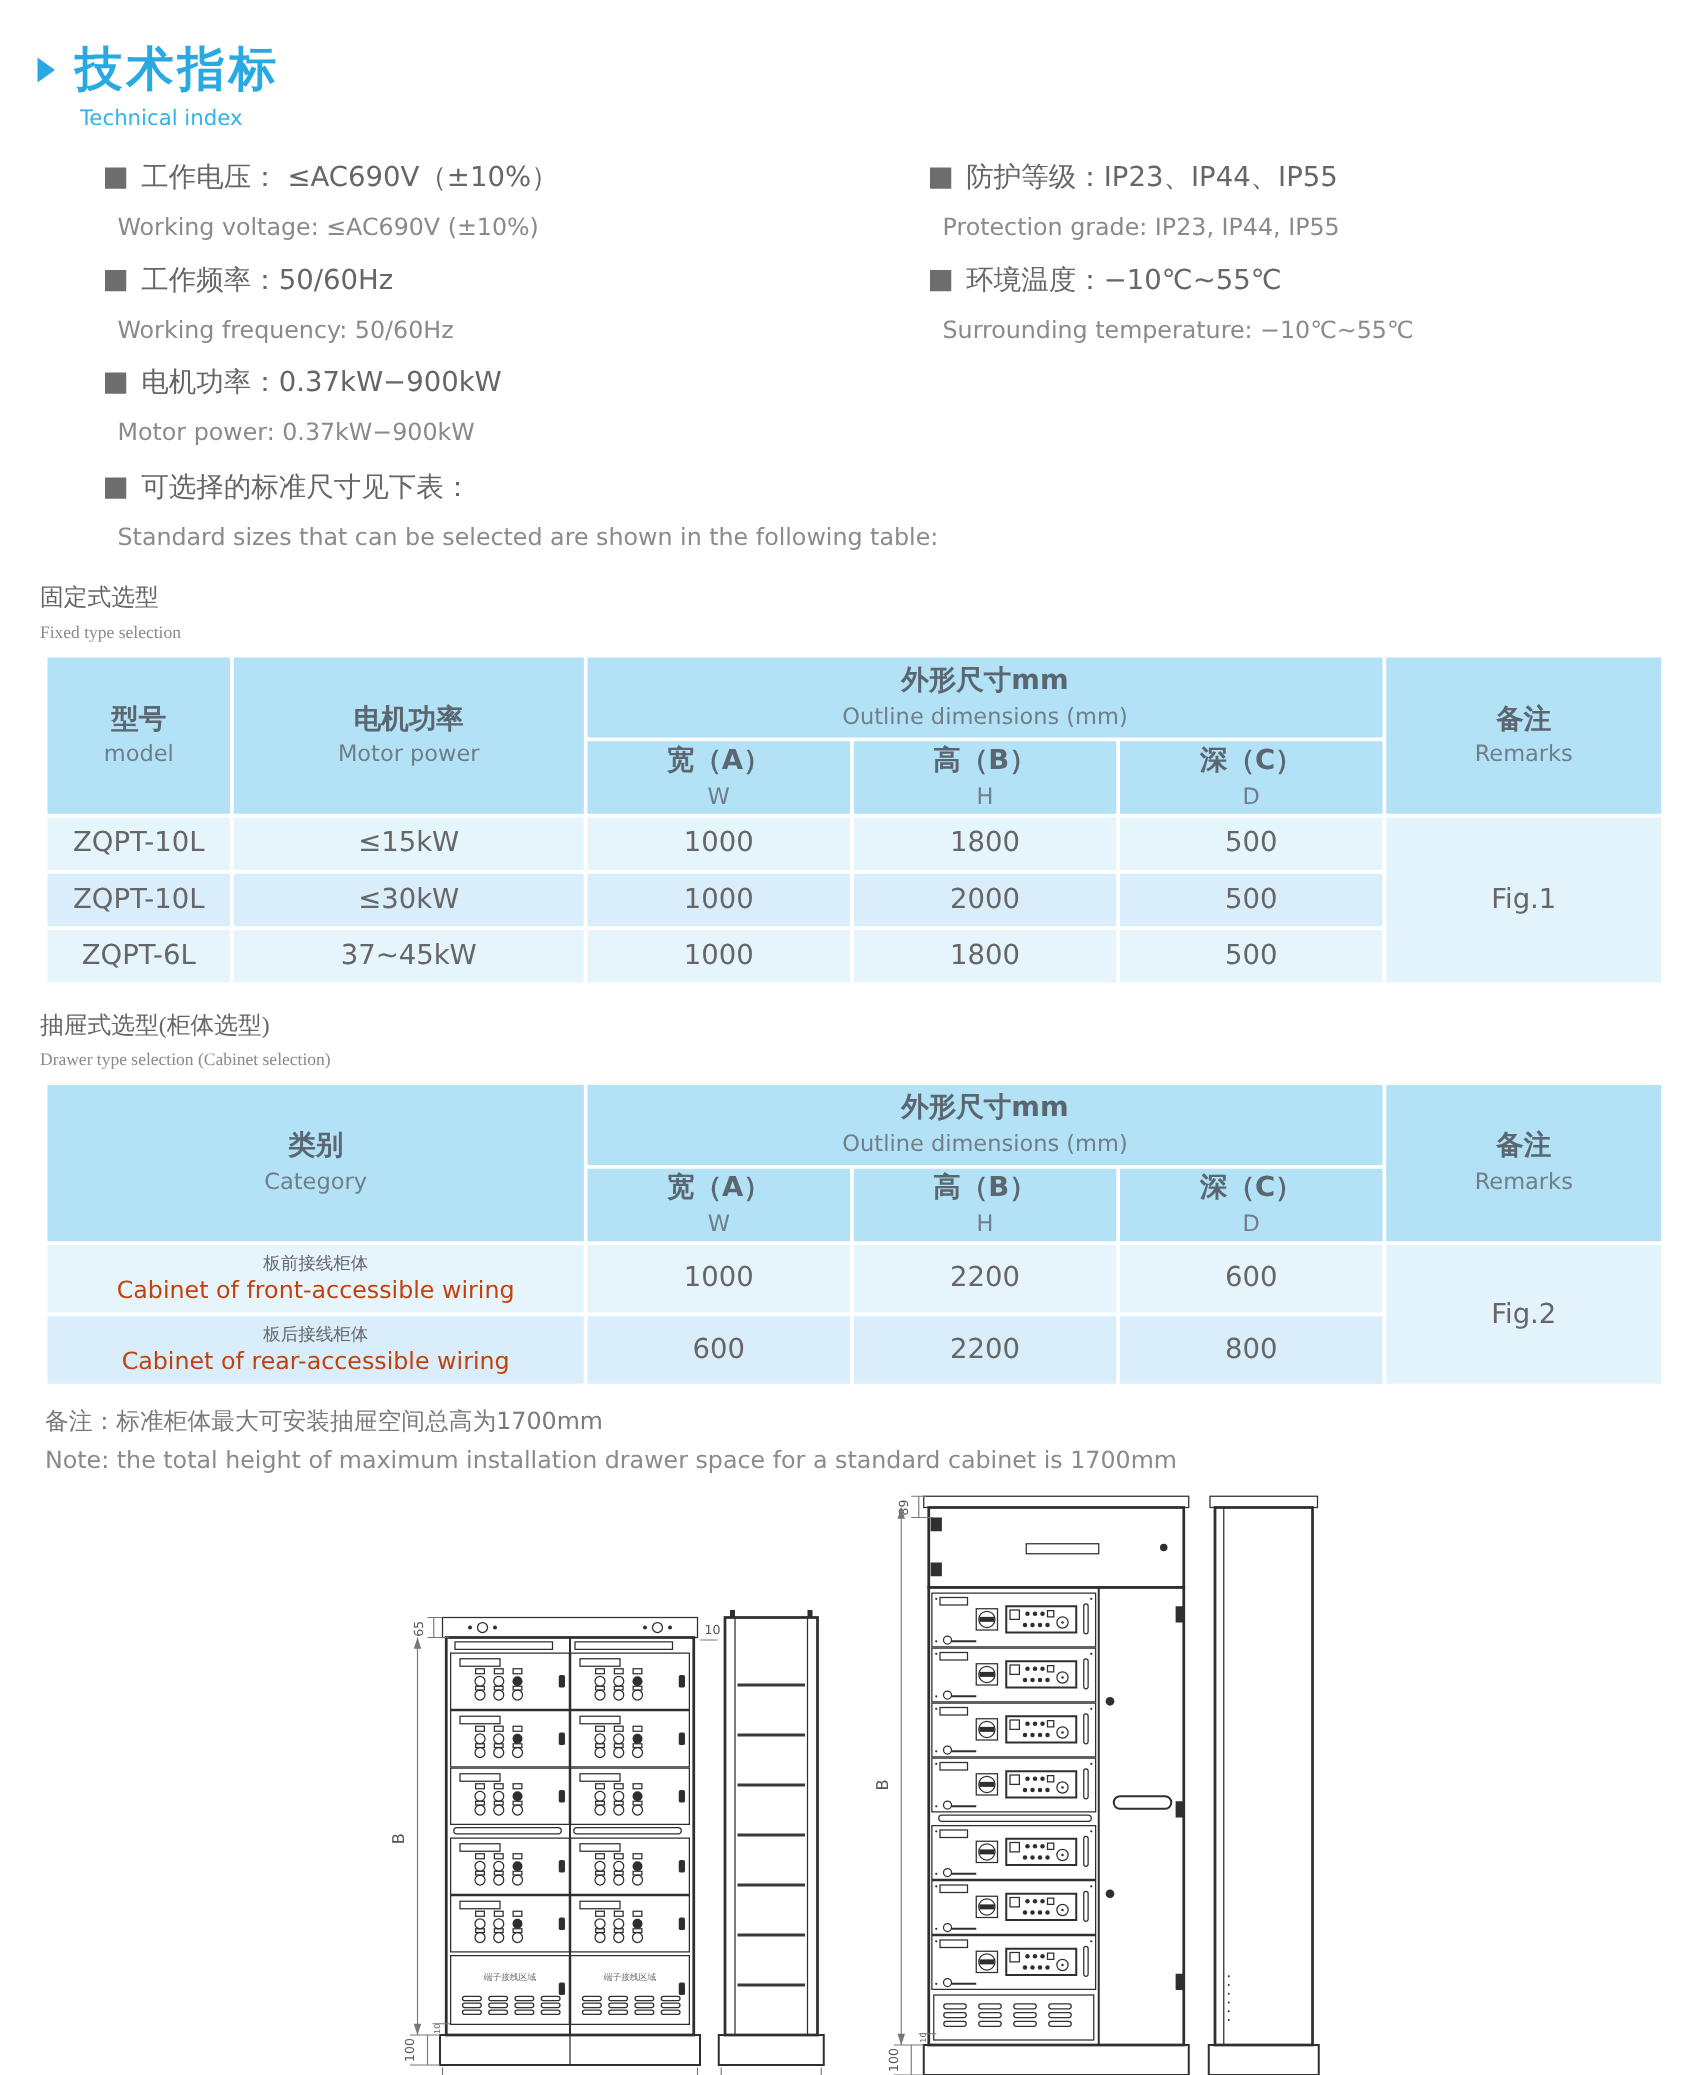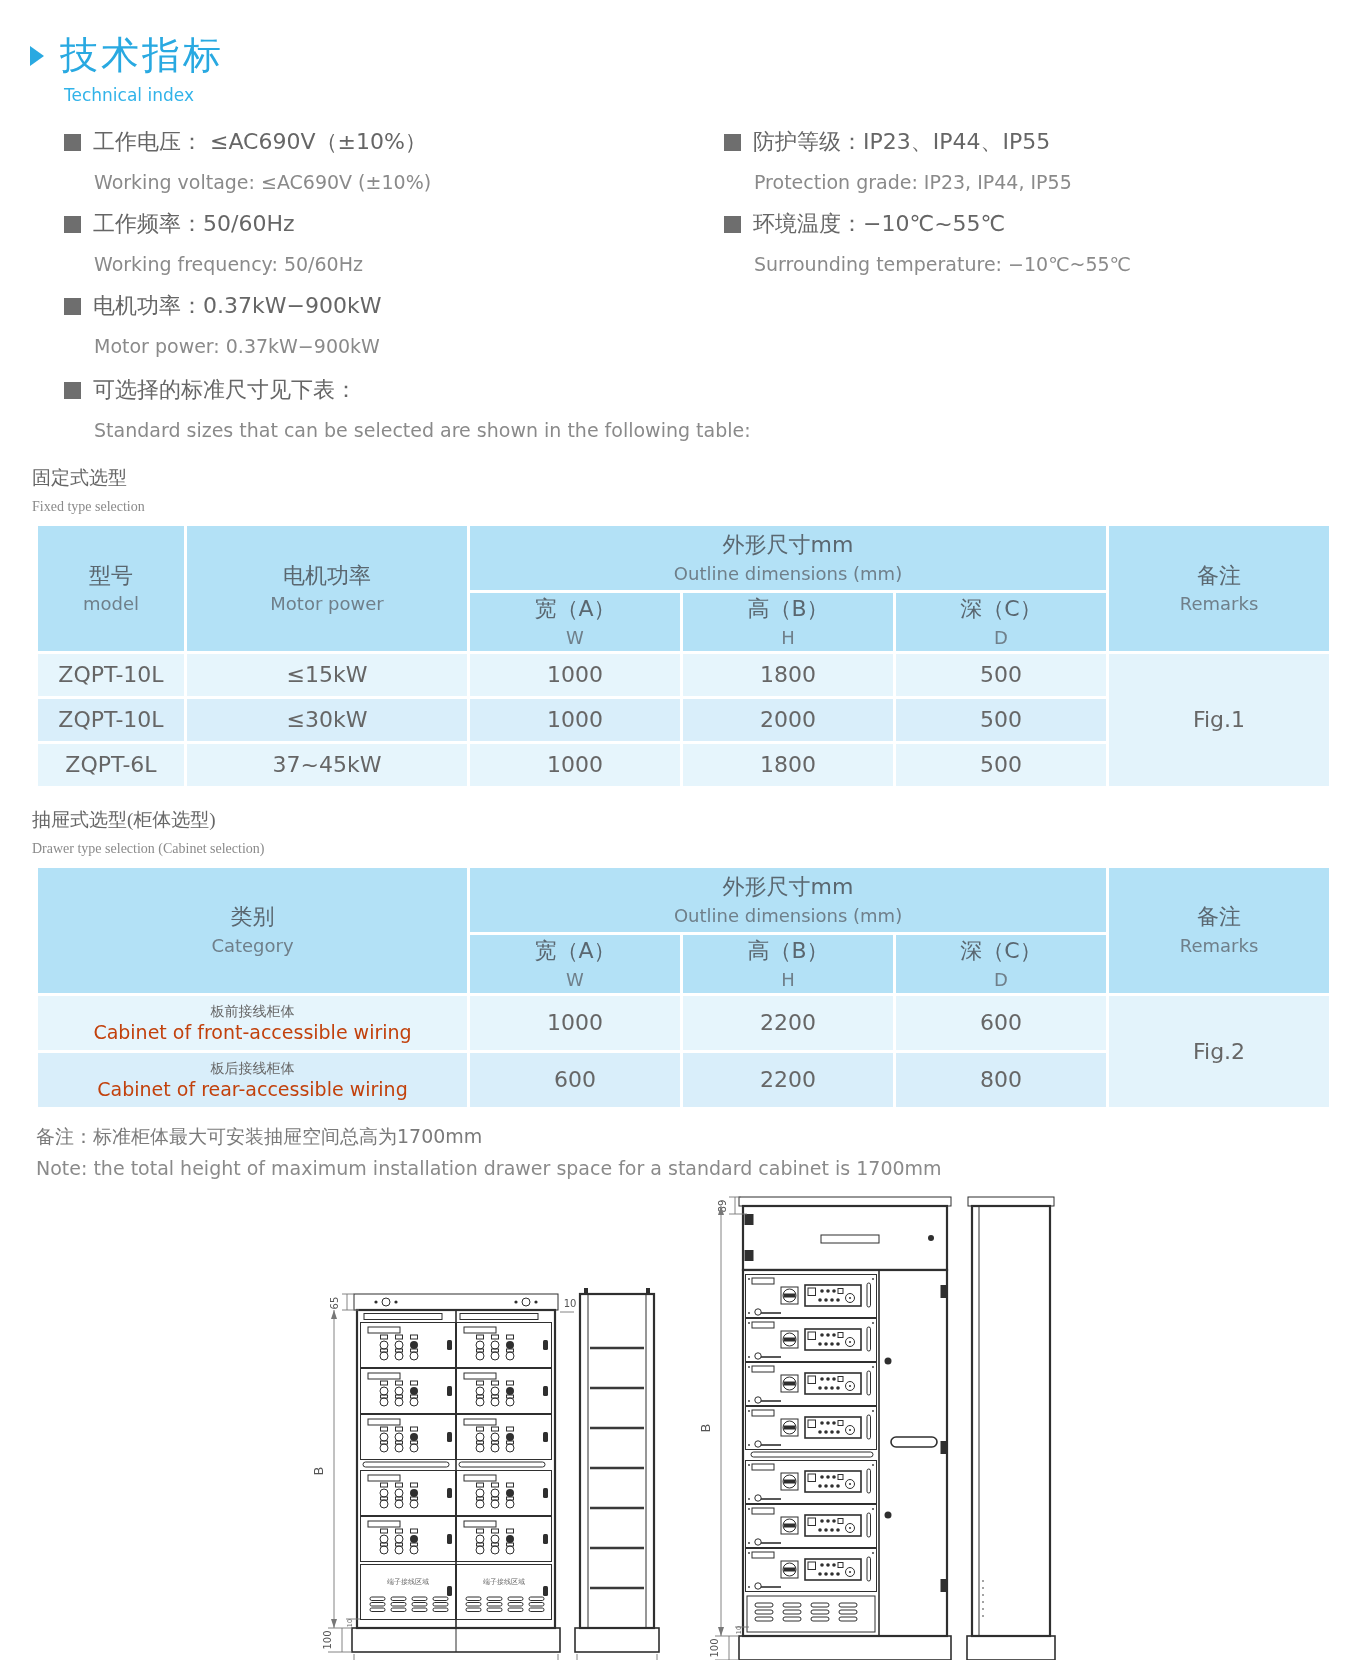--- a/index.html
+++ b/index.html
@@ -2,41 +2,41 @@
 <html><head>
 <meta charset="utf-8">
 <style>
   html,body{margin:0;padding:0;background:#fff;}
   body{width:1357px;height:1660px;overflow:hidden;font-family:"DejaVu Sans","Liberation Sans",sans-serif;color:#6a6a6a;}
   .page{position:relative;width:1357px;height:1660px;background:#ffffff;}
 
   
   .title-row{display:flex;align-items:center;gap:16px;padding:30px 0 0 30px;}
   .arrow-icon{width:0;height:0;border-top:10px solid transparent;border-bottom:10px solid transparent;border-left:14px solid #29a9e1;}
-  .title-zh{font-size:38px;color:#29a9e1;letter-spacing:3px;font-weight:normal;margin:0;}
+  .title-zh{font-size:38px;color:#29a9e1;letter-spacing:3px;font-weight:bold;margin:0;}
   .title-en{margin:4px 0 0 64px;font-size:17px;color:#31b3e9;}
 
   
   .specs{display:grid;grid-template-columns:660px 1fr;margin:22px 0 0 64px;}
   .spec-item{margin-bottom:16px;}
-  .spec-zh{display:flex;align-items:center;gap:12px;font-size:22px;color:#666;}
+  .spec-zh{display:flex;align-items:center;gap:12px;font-size:22px;color:#666;margin-left:20px;}
   .bullet{flex:0 0 auto;width:17px;height:17px;background:#6e6e6e;}
   .spec-en{margin:14px 0 0 30px;font-size:19px;color:#8a8a8a;}
   .sizes-note{margin:2px 0 0 64px;}
 
   
   .section-label{margin:24px 0 0 32px;font-family:Liberation Serif, serif;}
   .section-zh{font-size:19px;color:#666;}
   .section-en{font-size:14px;color:#8a8a8a;margin-top:8px;}
 
   
   table.spec-table{border-collapse:separate;border-spacing:3px;table-layout:fixed;margin:8px 0 0 35px;width:1294px;}
   table.spec-table th,table.spec-table td{text-align:center;vertical-align:middle;padding:0;font-weight:normal;}
   table.spec-table th{background:#b3e1f6;}
-  .hzh{font-size:22px;color:#5a6770;line-height:1.45;}
+  .hzh{font-size:22px;color:#5a6770;line-height:1.45;font-weight:bold;}
   .hen{font-size:18px;color:#6f7f8a;line-height:1.45;}
   .th-tall{height:64px;}
   .th-sub{height:52px;}
   td.cell{font-size:22px;color:#666;}
   tr.row-light td{background:#e6f5fc;}
   tr.row-mid td{background:#d9eefa;}
   td.remark-cell{background:#e3f3fb !important;font-size:22px;color:#666;}
   table.t1 tbody td{height:42px;}
   table.t2 tbody td{height:54px;}
   .cat-zh{font-size:14px;color:#666;line-height:1.3;}

